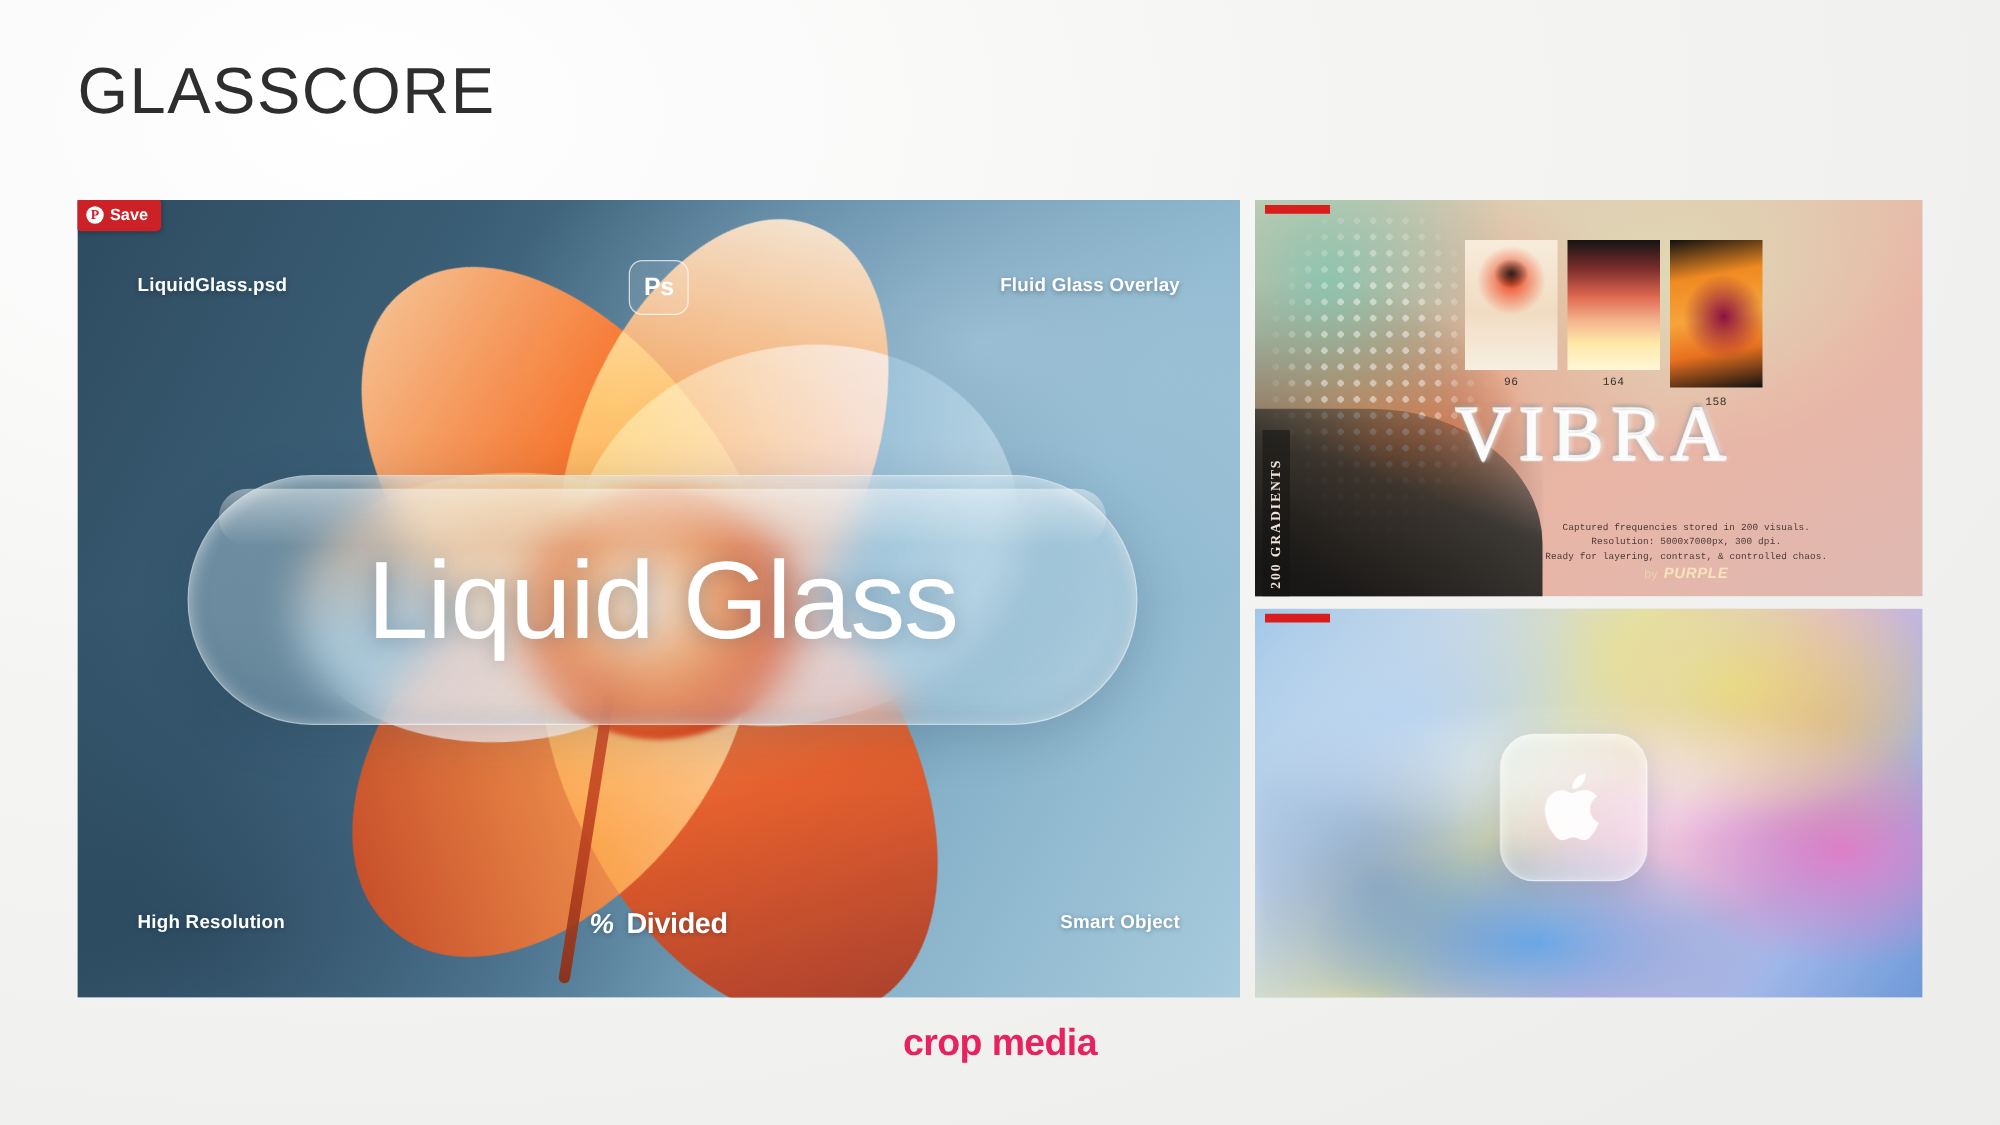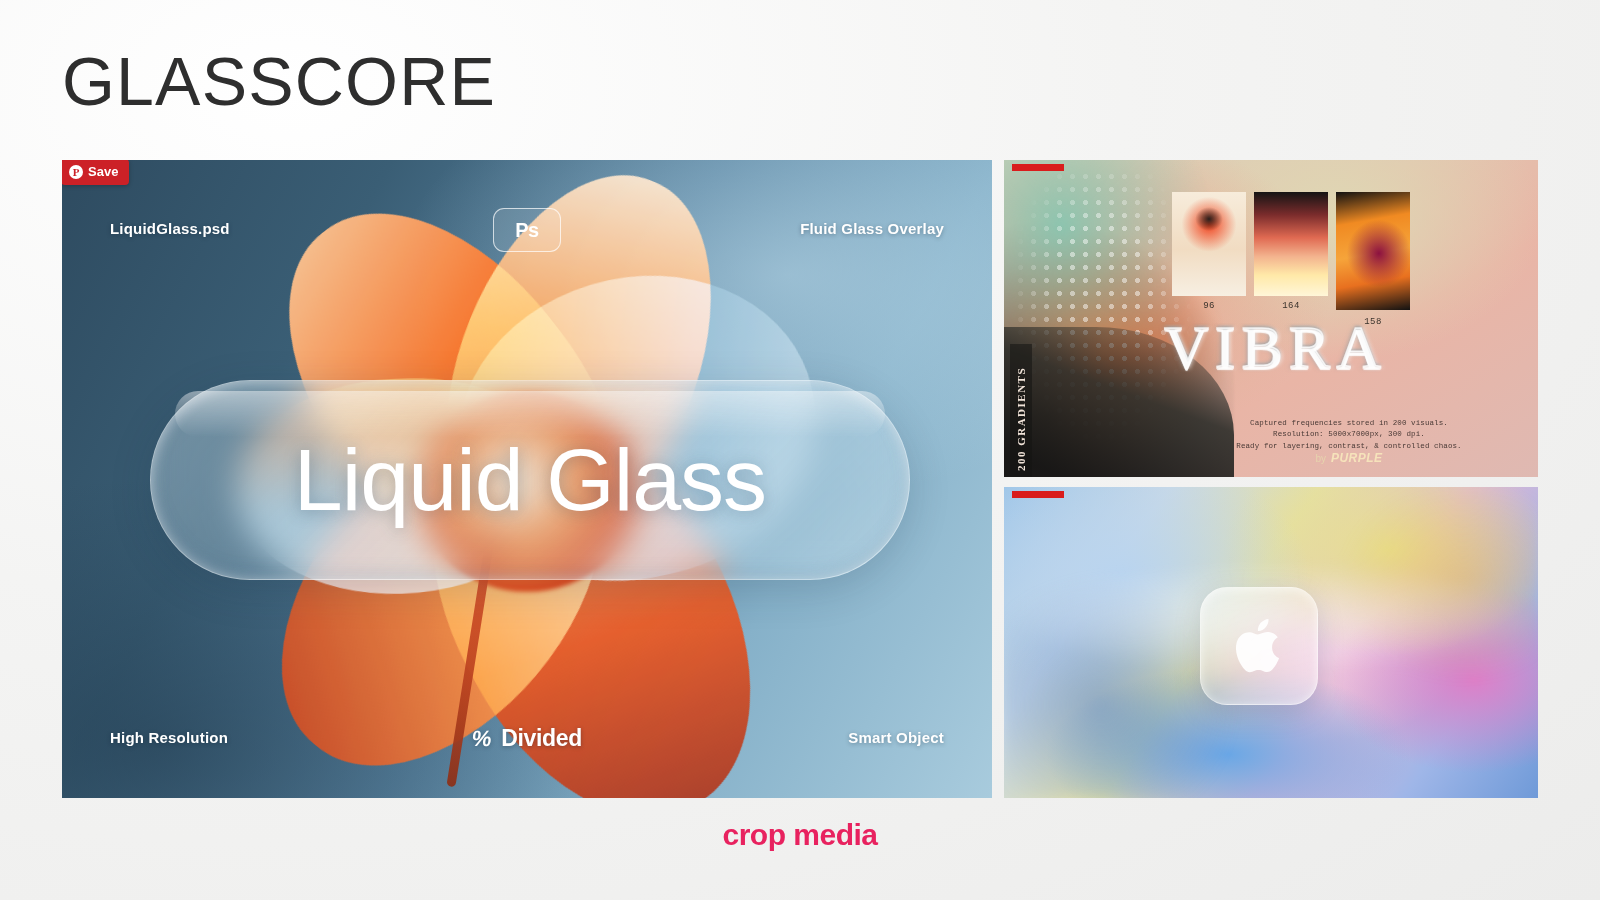--- a/index.html
+++ b/index.html
@@ -8,21 +8,21 @@
     width:1600px; height:900px; overflow:hidden;
     font-family:"Liberation Sans", sans-serif;
     background:
       radial-gradient(ellipse at 18% 10%, #ffffff 0%, #f4f4f3 45%, #ececeb 100%);
   }
   .page { position:relative; width:1600px; height:900px; }
 
   
   .page-title {
     position:absolute; left:62px; top:47px;
-    font-size:68px; font-weight:300; letter-spacing:1.2px;
+    font-size:52px; font-weight:300; letter-spacing:1.2px;
     color:#2e2e2e; line-height:1;
   }
 
   
   .gallery { position:absolute; left:62px; top:160px; width:1476px; height:638px; }
 
   .card { position:absolute; overflow:hidden; background:#cfd6da; }
   .card-main  { left:0;    top:0;   width:930px; height:638px; }
   .card-tr    { left:942px; top:0;   width:534px; height:317px; }
   .card-br    { left:942px; top:327px; width:534px; height:311px; }
@@ -97,21 +97,21 @@
   .hud-tr{ right:48px; top:60px; }
   .hud-bl{ left:48px; bottom:52px; }
   .hud-br{ right:48px; bottom:52px; }
   .hud-bc{ left:50%; bottom:46px; transform:translateX(-50%);
            display:flex; align-items:center; gap:10px;
            font-size:23px; font-weight:700; letter-spacing:-.3px; }
   .divided-mark{ font-size:22px; font-weight:700; transform:skewX(-8deg); }
 
   .ps-badge{
     position:absolute; left:50%; top:48px; transform:translateX(-50%);
-    width:68px; height:44px; border-radius:11px;
+    width:48px; height:44px; border-radius:11px;
     border:1.6px solid rgba(255,255,255,.7);
     background:rgba(255,255,255,.10);
     display:flex; align-items:center; justify-content:center;
     color:#fff; font-size:20px; font-weight:600; letter-spacing:-.5px;
   }
 
   
   .save-btn{
     position:absolute; left:-1px; top:-1px; z-index:12;
     display:flex; align-items:center; gap:5px;

